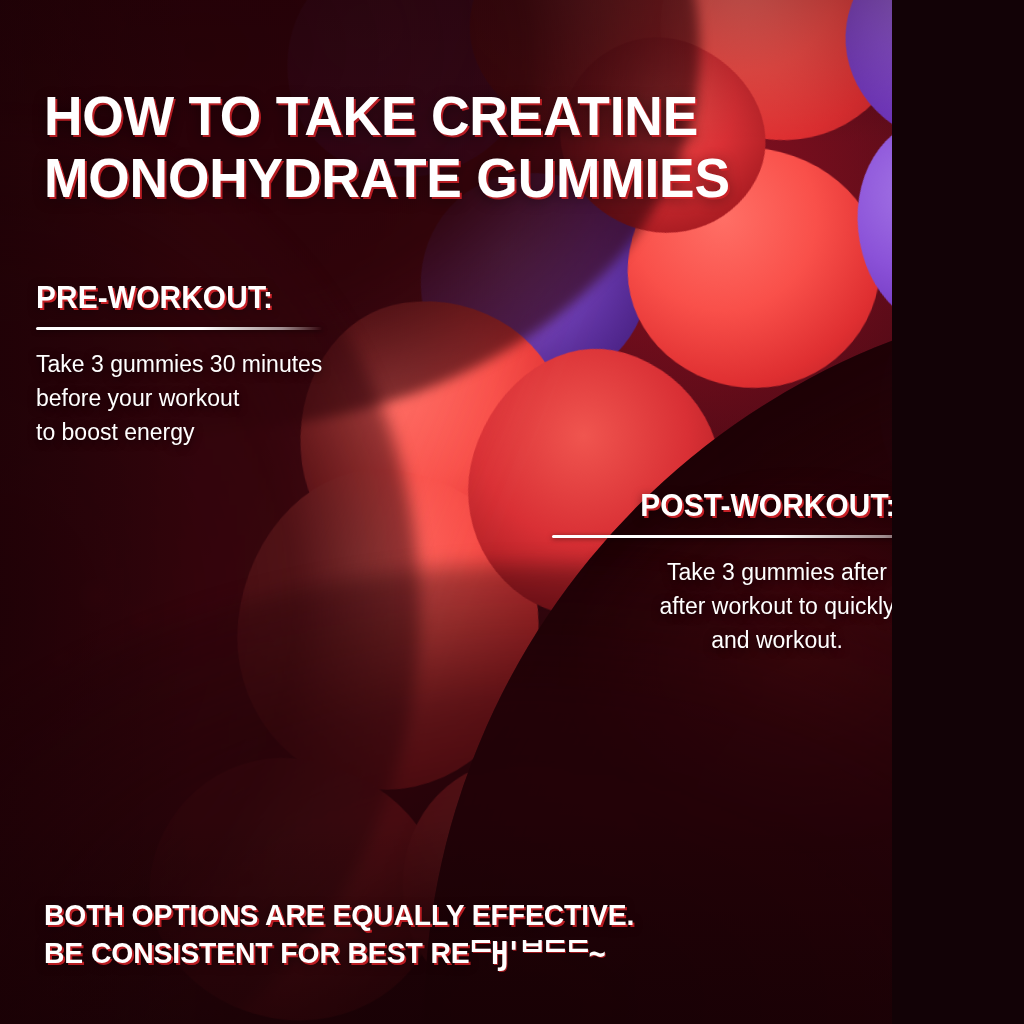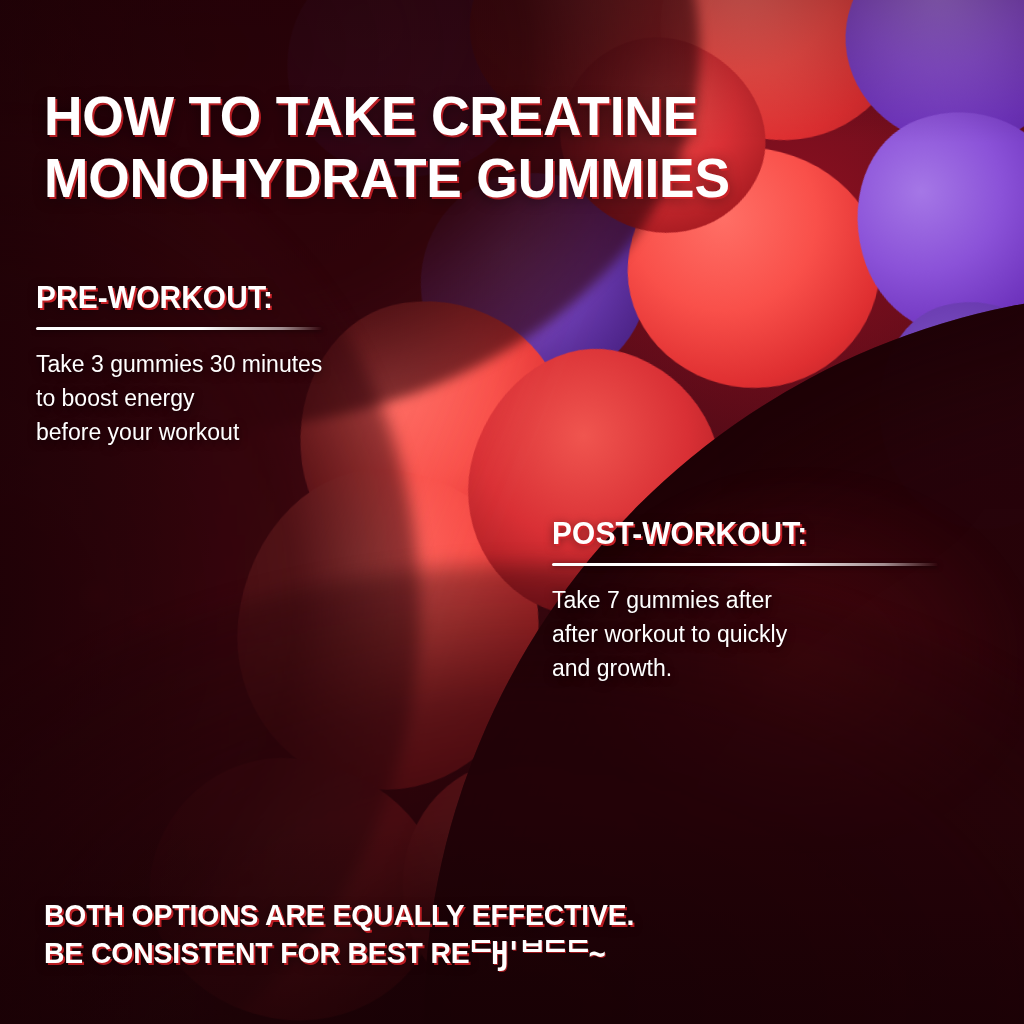--- a/index.html
+++ b/index.html
@@ -1,21 +1,21 @@
 <!DOCTYPE html>
 <html><head>
 <meta charset="utf-8">
 <title>How To Take Creatine Monohydrate Gummies</title>
 <style>
   html,body{margin:0;padding:0;background:#120206;}
   *{box-sizing:border-box;}
 
   .poster{
     position:relative;
-    width:1024px;height:1024px;
+    width:892px;height:1024px;
     overflow:hidden;
     background:#3d0710;
     font-family:"Liberation Sans","DejaVu Sans",sans-serif;
     -webkit-font-smoothing:antialiased;
   }
 
   
   .bg-base{
     position:absolute;inset:0;
     background:
@@ -137,21 +137,21 @@
     font-size:55px;line-height:1.135;
     font-weight:bold;
     letter-spacing:-0.2px;
     transform:scaleX(.97);transform-origin:left top;
     text-shadow:2px 2px 0 rgba(214,34,40,.82), 0 3px 14px rgba(0,0,0,.45);
   }
   .title .ln{display:block;white-space:nowrap;}
 
   .block{position:absolute;}
   .block-pre{left:36px;top:280px;width:480px;}
-  .block-post{left:552px;top:516px;width:450px;}
+  .block-post{left:552px;top:488px;width:450px;text-align:center;}
 
   .sect-head{
     color:#ffffff;
     font-size:31px;font-weight:bold;
     letter-spacing:.2px;
     transform:scaleX(.96);transform-origin:left top;
     text-shadow:2px 2px 0 rgba(216,36,42,.9), 0 2px 10px rgba(0,0,0,.5);
   }
   .rule{
     margin-top:11px;height:3px;border-radius:2px;
@@ -230,32 +230,32 @@
     <h1 class="title">
       <span class="ln">HOW TO TAKE CREATINE</span>
       <span class="ln">MONOHYDRATE GUMMIES</span>
     </h1>
 
     <div class="block block-pre">
       <div class="sect-head">PRE-WORKOUT:</div>
       <div class="rule rule-pre"></div>
       <div class="body">
         <span class="ln">Take 3 gummies 30 minutes</span>
+        <span class="ln">before your workout</span>
         <span class="ln">to boost energy</span>
-        <span class="ln">before your workout</span>
       </div>
     </div>
 
     <div class="block block-post">
       <div class="sect-head">POST-WORKOUT:</div>
       <div class="rule rule-post"></div>
       <div class="body">
-        <span class="ln">Take 7 gummies after</span>
+        <span class="ln">Take 3 gummies after</span>
         <span class="ln">after workout to quickly</span>
-        <span class="ln">and growth.</span>
+        <span class="ln">and workout.</span>
       </div>
     </div>
 
     <div class="footer">
       <span class="ln">BOTH OPTIONS ARE EQUALLY EFFECTIVE.</span>
       <span class="ln"><span>BE CONSISTENT FOR BEST RE</span><span class="glitch">ᄃӇ'ᄇᄃᄃ~</span></span>
     </div>
 
   </div>
 </div>

